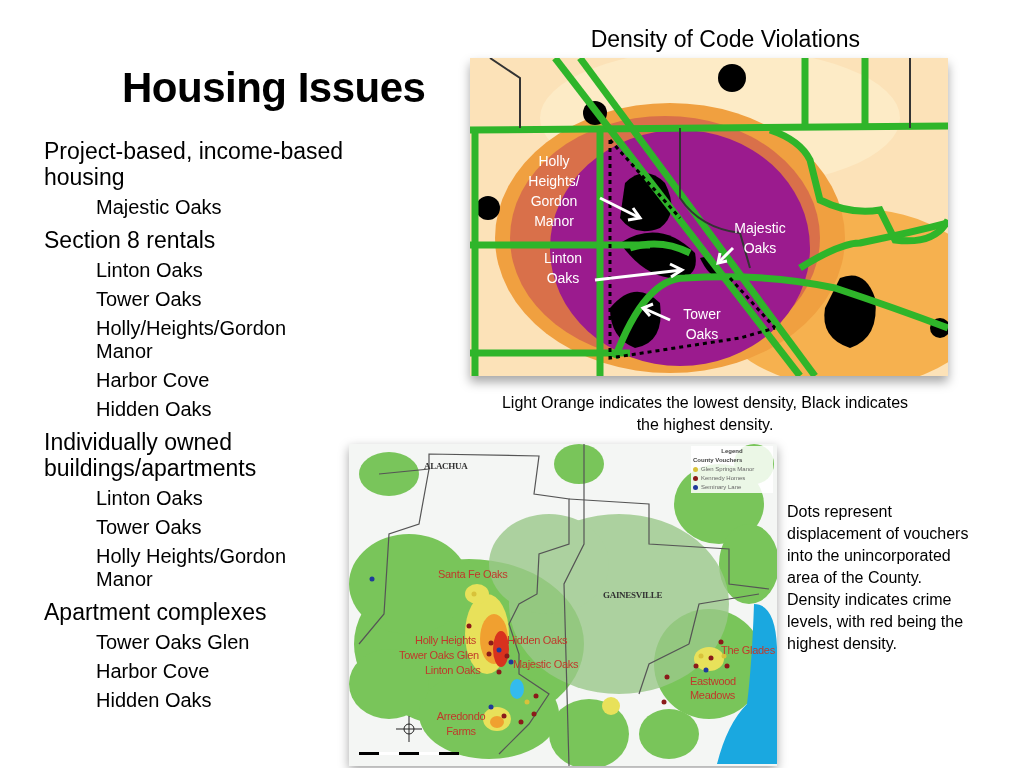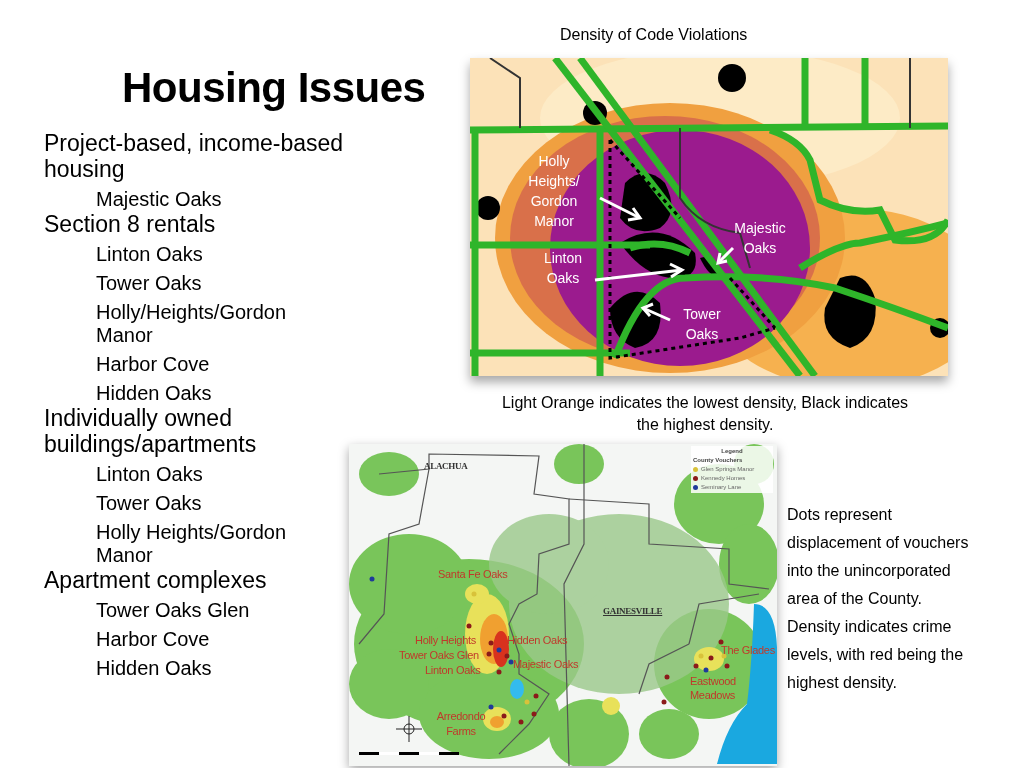--- a/index.html
+++ b/index.html
@@ -1,24 +1,24 @@
 <!DOCTYPE html>
 <html><head>
 <meta charset="utf-8">
 <style>
   html, body { margin:0; padding:0; }
   body { width:1024px; height:768px; background:#ffffff; position:relative; overflow:hidden;
          font-family:"Liberation Sans", "DejaVu Sans", sans-serif; color:#000; }
   .title { position:absolute; left:122px; top:64px; font-size:42px; font-weight:bold; letter-spacing:-0.5px; white-space:nowrap; }
   .outline { position:absolute; left:44px; top:130px; width:330px; }
-  .lvl1 { font-size:23px; line-height:26px; margin-top:0; }
+  .lvl1 { font-size:23px; line-height:26px; margin-top:8px; }
   .lvl2 { font-size:20px; line-height:23px; margin-left:52px; margin-top:6px; }
-  .cap-top { position:absolute; left:560px; top:26px; width:320px; text-align:left; font-size:16px; }
+  .cap-top { position:absolute; left:540px; top:26px; width:320px; text-align:right; font-size:23px; }
   .cap-mid { position:absolute; left:495px; top:392px; width:420px; text-align:center; font-size:16px; line-height:22px; }
-  .cap-right { position:absolute; left:787px; top:501px; width:190px; font-size:16px; line-height:28px; }
+  .cap-right { position:absolute; left:787px; top:501px; width:190px; font-size:16px; line-height:22px; }
   .map1 { position:absolute; left:470px; top:58px; width:478px; height:318px; box-shadow:0 6px 10px rgba(0,0,0,0.35); background:#3b82f6; }
   .map2 { position:absolute; left:349px; top:444px; width:428px; height:322px; box-shadow:0 4px 10px rgba(0,0,0,0.35); background:#bef264; }
   svg { display:block; }
   .lbl1 { position:absolute; color:#fff; font-size:14px; line-height:20px; text-align:center; }
   .lbl2 { position:absolute; color:#c0392b; font-size:11px; font-family:"Liberation Sans", sans-serif; white-space:nowrap; letter-spacing:-0.3px; }
   .lbl2.dark { color:#333; font-family:"Liberation Serif", serif; font-weight:bold; font-size:9px; }
   .legend { position:absolute; right:4px; top:2px; width:78px; background:rgba(255,255,255,0.85); font-size:6px; line-height:9px; color:#666; padding:1px 2px; }
   .legend .h { text-align:center; font-weight:bold; color:#444; }
   .dot { display:inline-block; width:5px; height:5px; border-radius:50%; margin-right:3px; vertical-align:middle; }
 </style>
@@ -184,21 +184,21 @@
       <line x1="60" y1="272" x2="60" y2="298"></line>
       <line x1="47" y1="285" x2="73" y2="285"></line>
     </g>
     <g>
       <rect x="10" y="308" width="100" height="3" fill="#000"></rect>
       <rect x="30" y="308" width="20" height="3" fill="#fff"></rect>
       <rect x="70" y="308" width="20" height="3" fill="#fff"></rect>
     </g>
   </svg>
   <div class="lbl2 dark" style="left:75px; top:17px;">ALACHUA</div>
-  <div class="lbl2 dark" style="left:254px; top:162px;text-decoration:underline;">GAINESVILLE</div>
+  <div class="lbl2 dark" style="left:254px; top:146px;">GAINESVILLE</div>
   <div class="lbl2" style="left:89px; top:124px;">Santa Fe Oaks</div>
   <div class="lbl2" style="left:66px; top:190px;">Holly Heights</div>
   <div class="lbl2" style="left:158px; top:190px;">Hidden Oaks</div>
   <div class="lbl2" style="left:50px; top:205px;">Tower Oaks Glen</div>
   <div class="lbl2" style="left:164px; top:214px;">Majestic Oaks</div>
   <div class="lbl2" style="left:76px; top:220px;">Linton Oaks</div>
   <div class="lbl2" style="left:82px; top:265px; width:60px; white-space:normal; text-align:center; line-height:15px;">Arredondo Farms</div>
   <div class="lbl2" style="left:372px; top:200px;">The Glades</div>
   <div class="lbl2" style="left:341px; top:230px; width:50px; white-space:normal; line-height:14px;">Eastwood Meadows</div>
   <div class="legend">

